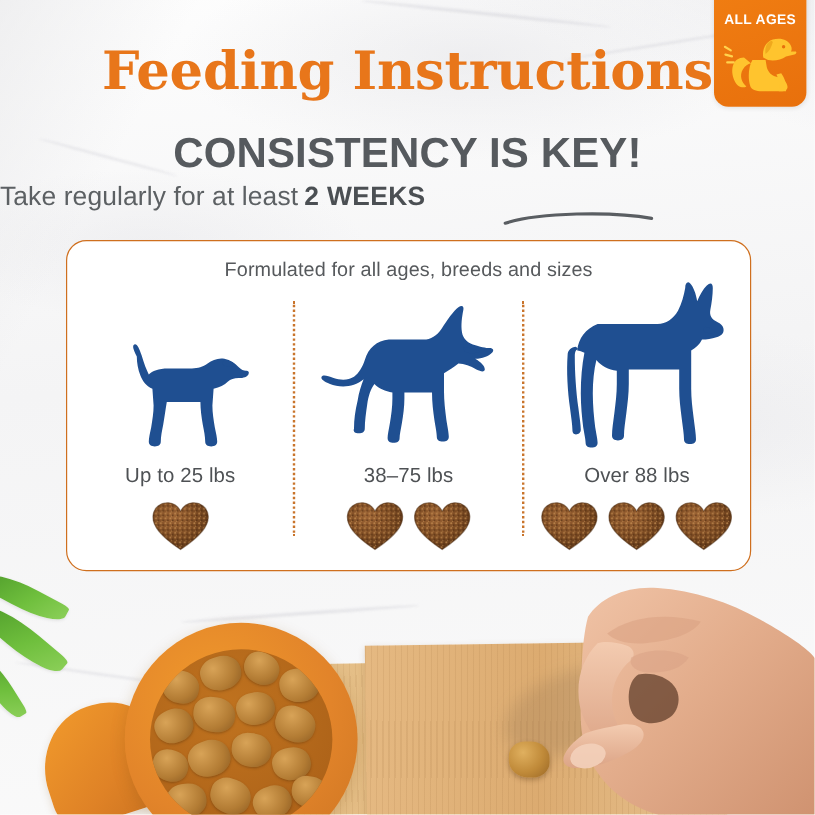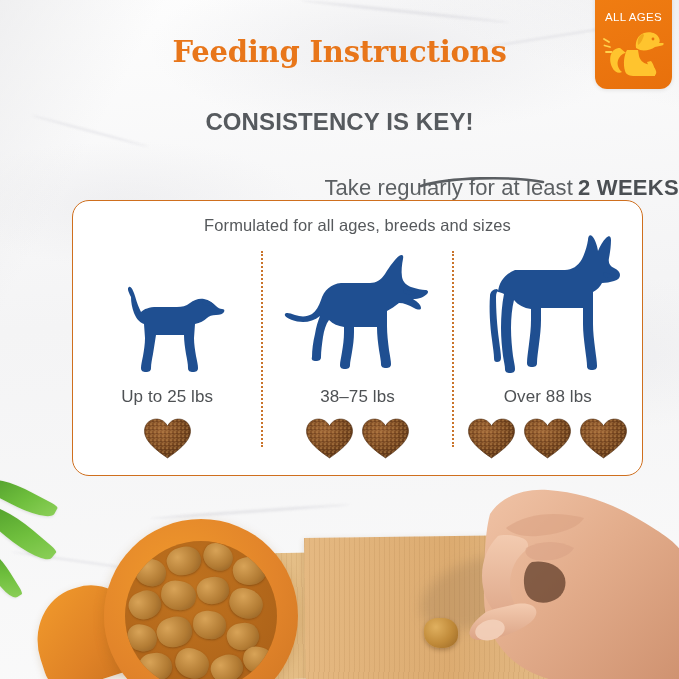--- a/index.html
+++ b/index.html
@@ -45,47 +45,46 @@
   }
 
   
   .headline {
     position: absolute;
     left: 0; right: 0;
     top: 38px;
     text-align: center;
     font-family: "DejaVu Serif", serif;
     font-weight: bold;
-    font-size: 29px;
+    font-size: 44px;
     letter-spacing: -0.2px;
     color: #e8761a;
     line-height: 1;
     white-space: nowrap;
   }
 
   .subhead {
     position: absolute;
     left: 0; right: 0;
     top: 110px;
     text-align: center;
-    font-size: 24px;
+    font-size: 35px;
     font-weight: bold;
     letter-spacing: 0.1px;
     color: #565a5e;
     line-height: 1;
   }
 
   .tagline-wrap {
     position: absolute;
     left: 0; right: 0;
     top: 153px;
-    text-align: right;
+    text-align: left;
     line-height: 1;
     white-space: nowrap;
-    margin-top: 24px;
   }
   .tagline-text {
     font-size: 22px;
     color: #5c6063;
     letter-spacing: 0.1px;
   }
   .tagline-strong {
     position: relative;
     font-size: 22px;
     font-weight: bold;
@@ -113,35 +112,35 @@
     border-radius: 0 0 12px 12px;
     box-shadow: 0 1px 4px rgba(0,0,0,0.10);
   }
   .badge-text {
     position: absolute;
     top: 17px;
     left: 0; right: 0;
     text-align: center;
     color: #ffffff;
     font-size: 11.5px;
-    font-weight: normal;
+    font-weight: bold;
     letter-spacing: 0.3px;
   }
   .badge-dog {
     position: absolute;
     top: 34px;
     left: 8px;
     width: 62px;
     height: 52px;
   }
 
   
   .card {
     position: absolute;
-    left: 72px;
+    left: 55px;
     top: 200px;
     width: 571px;
     height: 276px;
     background: #ffffff;
     border: 1.6px solid #cf6f1e;
     border-radius: 17px;
   }
 
   .card-title {
     position: absolute;

